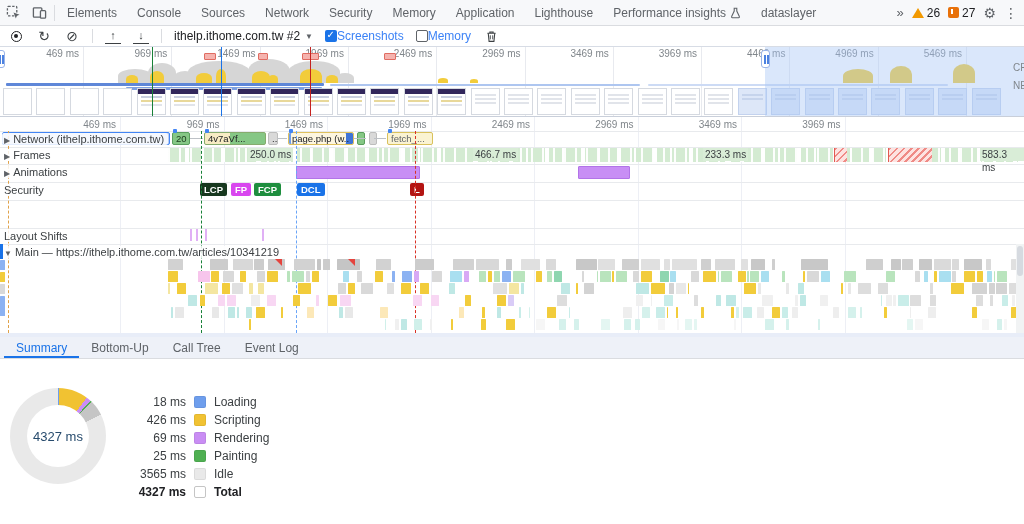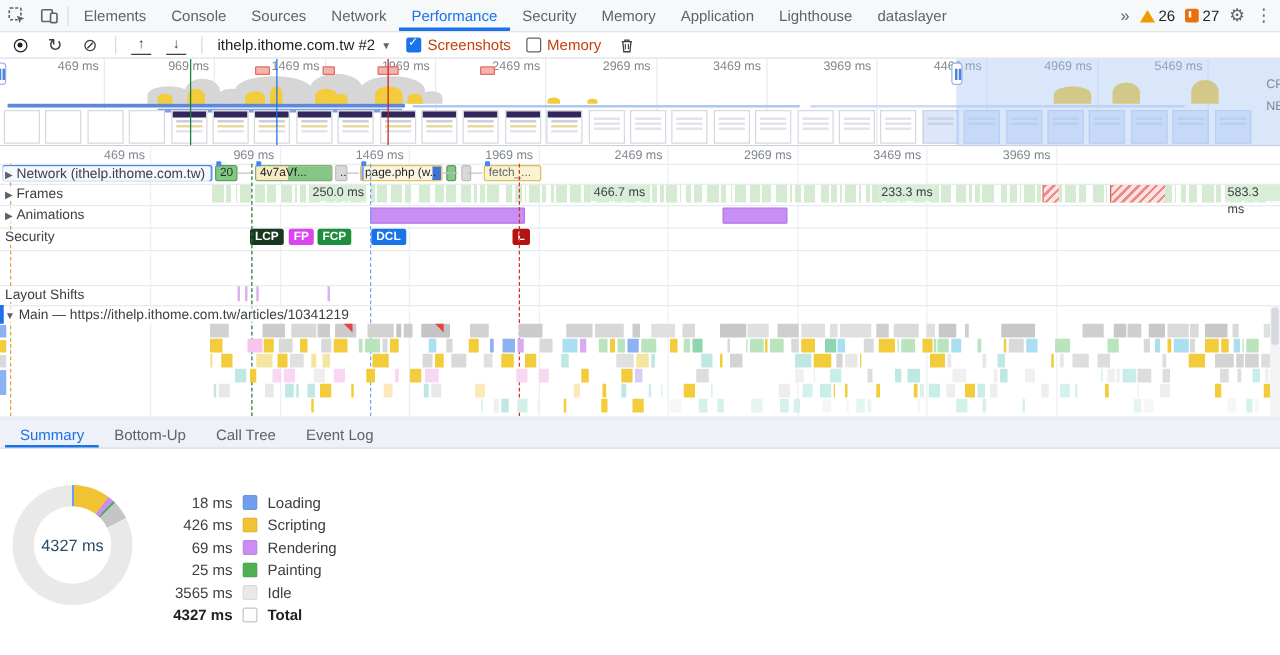--- a/index.html
+++ b/index.html
@@ -31,21 +31,21 @@
   .rec::after{content:"";position:absolute;left:2px;top:2px;width:4px;height:4px;border-radius:50%;background:#202124;}
   .glyph{font-size:14px;line-height:1;color:#3c4043;}
   .arr{font-size:11px;line-height:1;color:#3c4043;border-bottom:1.5px solid #3c4043;padding:0 1px 0.5px 1px;}
   .vsep{width:1px;height:14px;background:#dadce0;flex:0 0 auto;}
   .select{display:flex;align-items:center;gap:5px;color:#202124;}
   .select .caret{font-size:8px;color:#5f6368;}
   .cb{width:12px;height:12px;border-radius:2px;flex:0 0 auto;position:relative;}
   .cb.checked{background:#1a73e8;}
   .cb.checked::after{content:"✓";position:absolute;left:1.5px;top:-1px;color:#fff;font-size:10px;}
   .cb.un{border:1.5px solid #5f6368;background:#fff;}
-  .cbwrap{display:flex;align-items:center;gap:5px;color:#c2410c;}
+  .cbwrap{display:flex;align-items:center;color:#3b82f6;}
   
   .overview{position:absolute;left:0;top:47px;width:1024px;height:70px;background:#fff;
             border-bottom:1px solid #c9cfda;overflow:hidden;}
   .ovgrid{position:absolute;top:0;width:1px;height:70px;background:#e8eaef;}
   .ovlabel{position:absolute;top:1px;height:11px;font-size:10px;color:#80868b;text-align:right;}
   .bump{position:absolute;border-radius:50% 50% 0 0;}
   .netbar{position:absolute;border-radius:1px;}
   .thumb{position:absolute;top:41px;width:29px;height:27px;background:#fff;border:1px solid #d5d9e0;overflow:hidden;}
   .thumb .hd{height:5px;}
   .thumb .ln{height:2px;margin:2px 3px;background:#e1e4ea;}
@@ -118,25 +118,29 @@
           <rect x="1.5" y="3" width="9" height="10" rx="1" fill="none" stroke="#5f6368" stroke-width="1.4"></rect>
           <rect x="9" y="6" width="5.5" height="8" rx="1" fill="#f7f8fa" stroke="#5f6368" stroke-width="1.4"></rect>
         </svg>
     </span>
     <span class="tb-sep"></span>
     <nav class="tabs" id="tabsNav">
         <span class="tab">Elements</span>
         <span class="tab">Console</span>
         <span class="tab">Sources</span>
         <span class="tab">Network</span>
-        <span class="tab active">Performance</span>
         <span class="tab">Security</span>
         <span class="tab">Memory</span>
         <span class="tab">Application</span>
         <span class="tab">Lighthouse</span>
+        <span class="tab">Performance insights<span style="display: inline-flex;">
+            <svg width="11" height="12" viewBox="0 0 12 14">
+              <path d="M4.5 1.5h3v3.2l3 6.3a1 1 0 0 1-.9 1.5H2.4a1 1 0 0 1-.9-1.5l3-6.3z" fill="none" stroke="#5f6368" stroke-width="1.3"></path>
+            </svg>
+          </span></span>
         <span class="tab">dataslayer</span>
       </nav>
     <div class="tabbar-right">
       <span class="chev">»</span>
       <span class="badge">
         <span class="warn-tri"></span>
         <span>26</span>
       </span>
       <span class="badge">
         <span class="issue-sq"></span>

